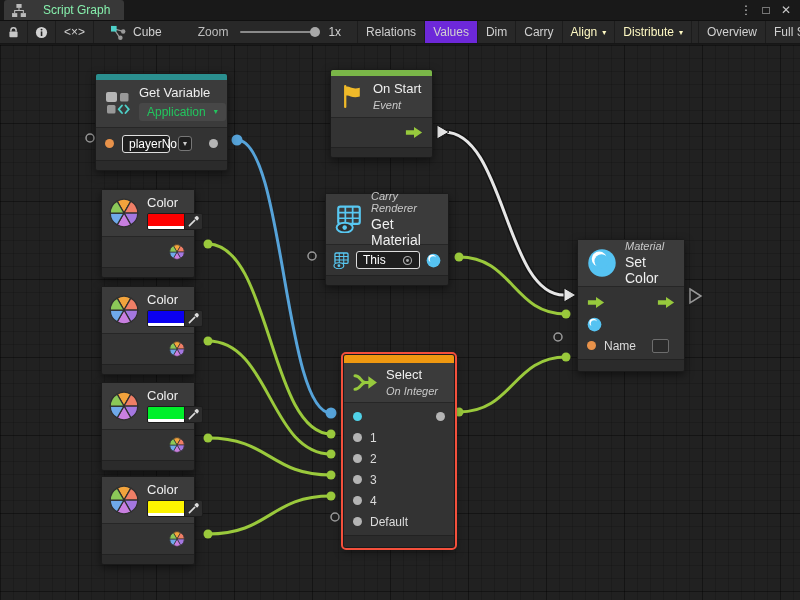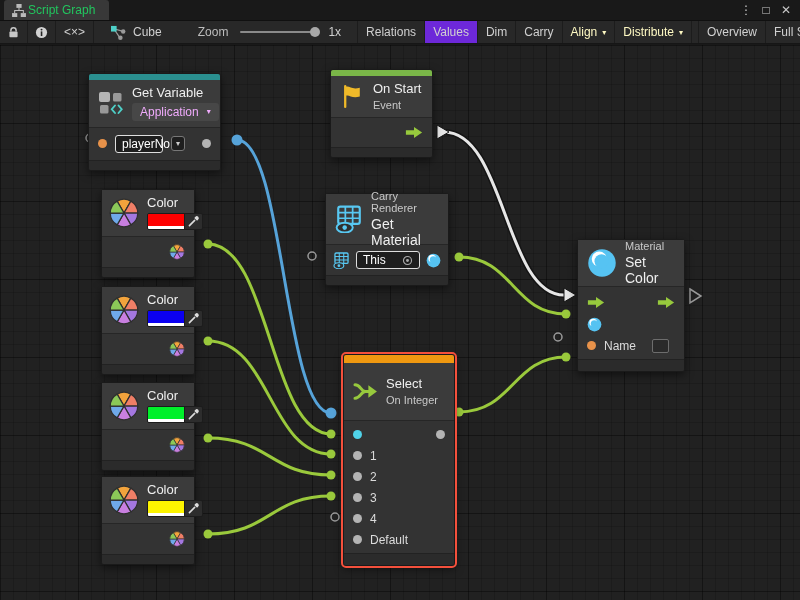--- a/index.html
+++ b/index.html
@@ -3,22 +3,22 @@
 <meta charset="utf-8">
 <style>
   * { margin:0; padding:0; box-sizing:border-box; }
   html,body { width:800px; height:600px; overflow:hidden; background:#191919;
               font-family:"Liberation Sans", sans-serif; }
   .win { position:relative; width:800px; height:600px; background:#191919; }
 
   
   .tabbar { position:absolute; top:0; left:0; width:800px; height:20px; background:#191919;
             display:flex; align-items:stretch; }
-  .tab { margin-left:4px; padding:0 14px 0 8px; background:#383838; color:#22c55e;
-         font-size:12px; display:flex; align-items:center; gap:2px; border-radius:3px 3px 0 0; }
+  .tab { margin-left:4px; padding:0 14px 0 8px; background:#383838; color:#86efac;
+         font-size:12px; display:flex; align-items:center; gap:17px; border-radius:3px 3px 0 0; }
   .winctl { margin-left:auto; display:flex; align-items:center; gap:4px; padding-right:6px; color:#c8c8c8; }
   .winctl span { font-size:12px; width:16px; text-align:center; cursor:default; }
 
   
   .toolbar { position:absolute; top:20px; left:0; width:800px; height:24px; background:#282828;
              border-top:1px solid #101010; border-bottom:1px solid #161616;
              display:flex; align-items:stretch; color:#d0d0d0; font-size:12px; }
   .tbtn { display:flex; align-items:center; justify-content:center; padding:0 8px;
           border-right:1px solid #1c1c1c; white-space:nowrap; }
   .tbtn.icon { width:28px; }
@@ -43,34 +43,34 @@
   #wires { position:absolute; top:0; left:0; width:800px; height:555px; }
 
   
   .node { position:absolute; background:#2f2f2f; border:1px solid #1a1a1a; border-radius:3px;
           box-shadow:0 3px 9px rgba(0,0,0,.5); }
   .topbar { height:6px; border-radius:2px 2px 0 0; }
   .nhead { display:flex; align-items:center; gap:8px; padding:6px 9px; background:#3b3b3b; }
   .ncol { display:flex; flex-direction:column; gap:2px; }
   .t-big { font-size:13px; color:#efefef; line-height:1.15; }
   .t-big2 { font-size:14px; color:#efefef; line-height:1.15; }
-  .t-small { font-size:11px; color:#c9c9c9; line-height:1.1; }
+  .t-small { font-size:11px; color:#c9c9c9; line-height:1.1;font-style:italic; }
   .nbody { background:#333333; border-top:1px solid #262626; }
   .nfoot { height:10px; background:#2b2b2b; border-top:1px solid #222222; border-radius:0 0 2px 2px; }
   .row { display:flex; align-items:center; padding:0 9px; gap:8px; }
   .port { width:9px; height:9px; border-radius:50%; flex:0 0 auto; }
   .p-orange { background:#e8924a; }
   .p-gray { background:#b4b4b4; }
   .p-cyan { background:#50d2e8; }
   .rowlabel { font-size:12px; color:#dcdcdc; }
   .field { background:#1e1e1e; border:1px solid #dedede; border-radius:3px; color:#fff;
            font-size:12px; padding:1px 6px; display:flex; align-items:center; }
   .mini-drop { background:#1e1e1e; border:1px solid #777; border-radius:3px; color:#ccc;
                font-size:8px; padding:2px 4px; }
-  .scope-drop { background:#474747; border-radius:3px; color:#f0abfc; font-size:12px;
+  .scope-drop { background:#474747; border-radius:3px; color:#22c55e; font-size:12px;
                 padding:2px 8px; display:flex; align-items:center; gap:6px; width:fit-content; }
   .scope-drop .tb-caret { font-size:8px; margin-left:2px; }
 
   
   .swatchbar { display:flex; align-items:stretch; border:1px solid #1c1c1c; border-radius:2px;
                overflow:hidden; height:17px; }
   .swatch { width:36px; display:flex; flex-direction:column; }
   .swatch .c { flex:1; }
   .swatch .alpha { height:3px; background:#ffffff; }
   .dropbtn { width:18px; background:#2d2d2d; border-left:1px solid #1c1c1c;
@@ -252,21 +252,21 @@
         <path d="M 459 367 C 513 367 513 312 566 312" stroke="#9ac93c" stroke-width="3" fill="none"></path>
         <circle cx="459" cy="367" r="4.5" fill="#9ac93c"></circle>
         <circle cx="566" cy="312" r="4.5" fill="#9ac93c"></circle>
         <circle cx="90" cy="93" r="4" fill="none" stroke="#9a9a9a" stroke-width="1.5"></circle>
         <circle cx="312" cy="211" r="4" fill="none" stroke="#9a9a9a" stroke-width="1.5"></circle>
         <circle cx="335" cy="472" r="4" fill="none" stroke="#9a9a9a" stroke-width="1.5"></circle>
         <circle cx="558" cy="292" r="4" fill="none" stroke="#9a9a9a" stroke-width="1.5"></circle>
         <polygon points="690,244 701,251 690,258" fill="none" stroke="#9a9a9a" stroke-width="1.5"></polygon>
       </svg>
 
-    <div class="node" style="left:88px; top:28px; width:133px">
+    <div class="node" style="left:95px; top:28px; width:133px">
       <div class="topbar" style="background:#2a8f8f"></div>
       <div class="nhead">
         <span class="ic">
           <svg width="26" height="24">
               <use href="#sym-vars"></use>
             </svg>
           </span>
         <div class="ncol">
           <span class="t-big">Get Variable</span>
           <div class="scope-drop">
@@ -487,21 +487,21 @@
                 <use href="#sym-material"></use>
               </svg>
             </span>
         </div>
       </div>
       <div class="nfoot"></div>
     </div>
 
     <div class="node sel-outline" style="left:343px; top:309px; width:112px">
       <div class="topbar" style="background:#ef9810; height:8px"></div>
-      <div class="nhead" style="padding:14px 9px">
+      <div class="nhead" style="padding:5px 9px">
         <span class="ic">
           <svg width="25" height="21">
               <use href="#sym-select"></use>
             </svg>
           </span>
         <div class="ncol">
           <span class="t-big">Select</span>
           <span class="t-small">On Integer</span>
         </div>
       </div>

